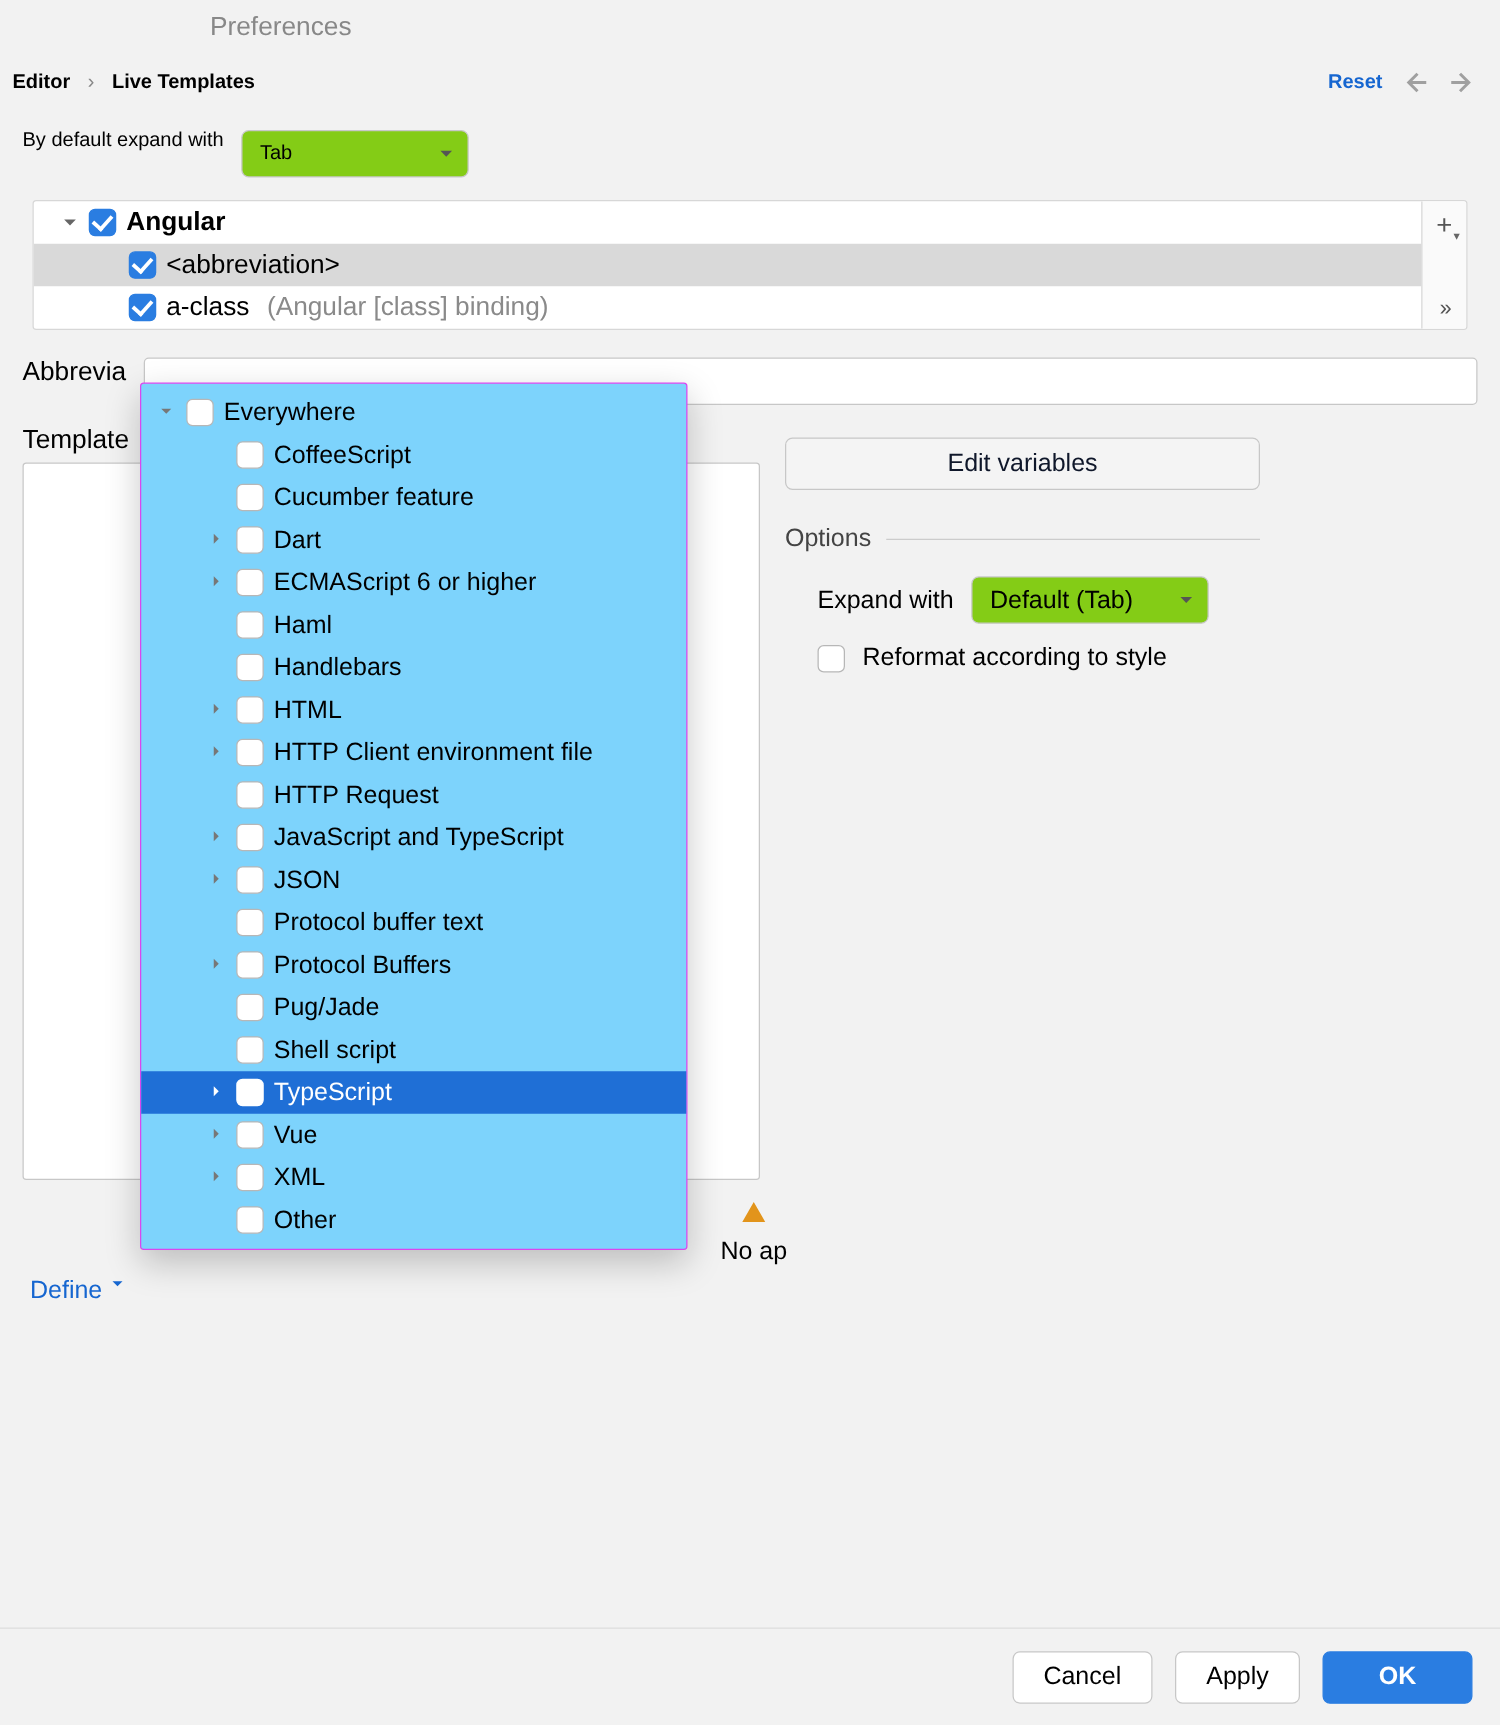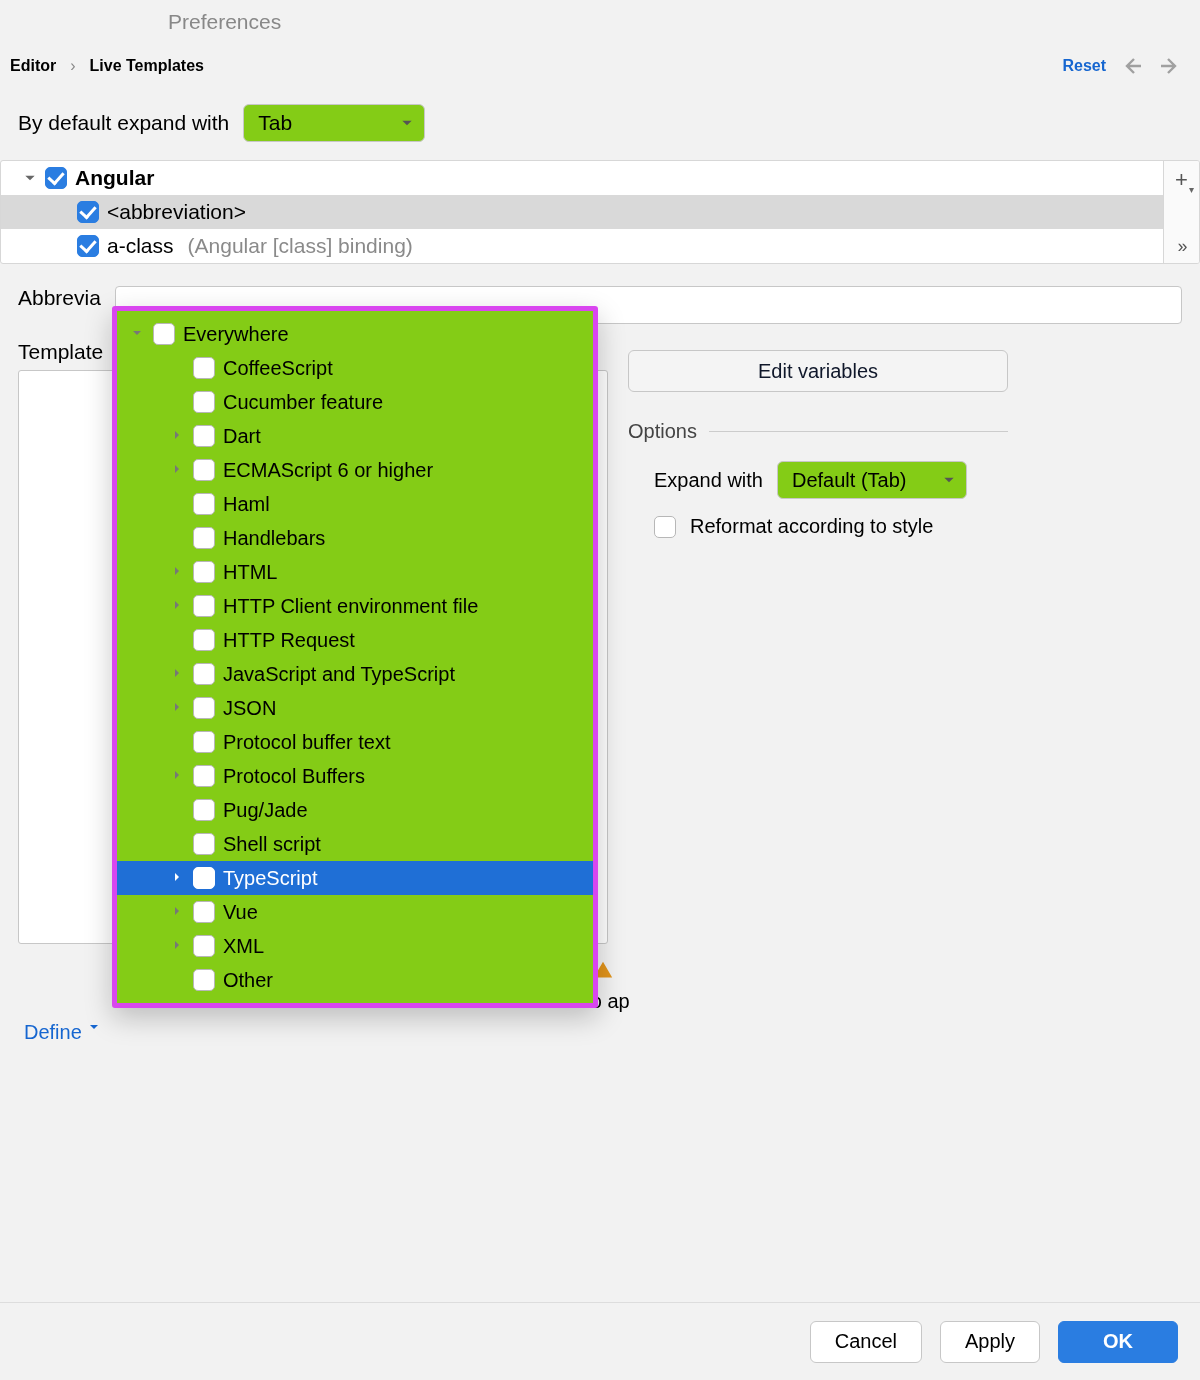--- a/index.html
+++ b/index.html
@@ -26,40 +26,39 @@
     padding: 0 18px 22px 10px;
     font-size: 16px;
     font-weight: 700;
   }
   .breadcrumb .sep { color: #888; font-weight: 400; }
   .breadcrumb .spacer { flex: 1; }
   .reset-link { color: #1666d0; font-weight: 700; cursor: pointer; }
   .nav-arrow { width: 24px; height: 24px; color: #a0a0a0; cursor: pointer; }
   .row {
     display: flex;
-    align-items: center;
     gap: 14px;
     padding: 4px 18px 18px 18px;
-    font-size: 21px;
+    font-size: 16px;
   }
   .select {
     display: inline-flex;
     align-items: center;
     justify-content: space-between;
     background: #84cc16;
     border: 1px solid #c7c7c7;
     border-radius: 6px;
     padding: 6px 10px 6px 14px;
     min-width: 182px;
     height: 38px;
     cursor: pointer;
   }
   .select .caret { color: #555; }
   .tree-panel {
-    margin: 0 0;
+    margin: 0 26px;
     background: #fff;
     border: 1px solid #d7d7d7;
     border-radius: 3px;
     position: relative;
     height: 104px;
     overflow: hidden;
   }
   .tree-row {
     display: flex;
     align-items: center;
@@ -123,22 +122,22 @@
   .opt-row { display: flex; align-items: center; gap: 14px; margin: 0 0 16px 26px; font-size: 20px; }
   .warn-row { display: flex; align-items: center; gap: 10px; margin: 16px 0 0 6px; font-size: 20px; flex-direction: column; }
   .warn-icon { color: #e2941b; }
   .define-link { color: #1666d0; margin: 8px 0 0 6px; display: inline-flex; gap: 6px; cursor: pointer; font-size: 20px;}
   .footer {
     position: absolute; left: 0; right: 0; bottom: 0; height: 78px;
     border-top: 1px solid #ddd; background: #f2f2f2;
     display: flex; justify-content: flex-end; align-items: center; gap: 18px; padding: 0 22px;
   }
   .popup {
-    position: absolute; left: 112px; top: 306px; width: 486px;
-    background: #84cc16; border: 5px solid #d946ef; border-radius: 3px;
+    position: absolute; left: 112px; top: 306px; width: 438px;
+    background: #7dd3fc; border: 1px solid #d946ef; border-radius: 3px;
     box-shadow: 0 10px 28px rgba(0,0,0,0.22);
     padding: 6px 0;
     z-index: 50;
   }
   .popup-row {
     display: flex; align-items: center; height: 34px; padding-left: 14px; gap: 8px;
     font-size: 20px; cursor: pointer;
   }
   .popup-row.sel { background: #1f6fd6; color: #fff; }
   .popup-row.sel .cb { border-color: #fff; }

